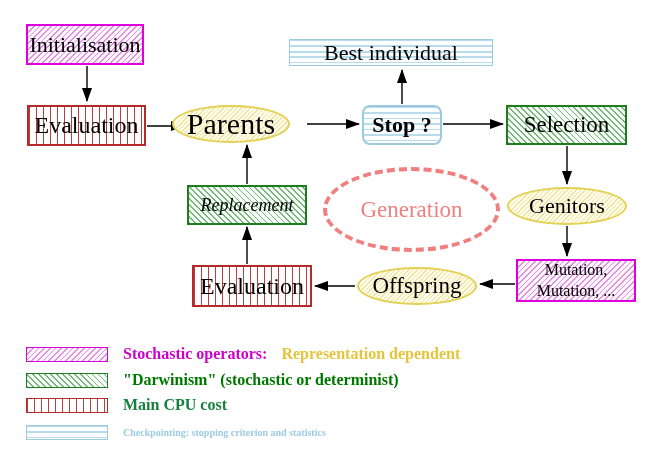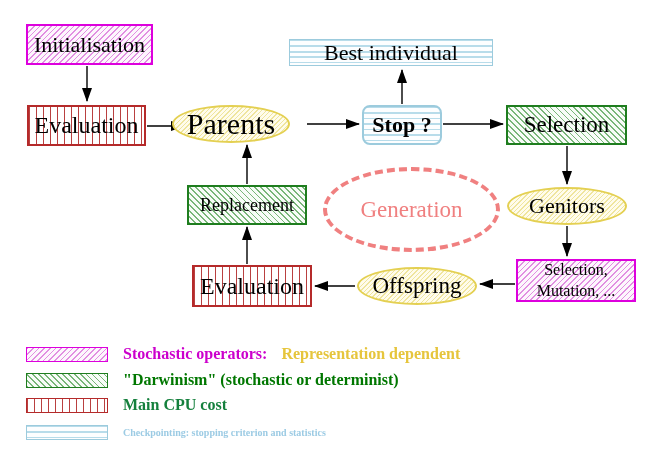--- a/index.html
+++ b/index.html
@@ -53,21 +53,21 @@
       <line x1="443" y1="124" x2="503" y2="124" marker-end="url(#ah)"></line>
       <line x1="567" y1="146" x2="567" y2="184" marker-end="url(#ah)"></line>
       <line x1="567" y1="226" x2="567" y2="256" marker-end="url(#ah)"></line>
       <line x1="515" y1="284" x2="480" y2="284" marker-end="url(#ah)"></line>
       <line x1="355" y1="286" x2="315" y2="286" marker-end="url(#ah)"></line>
       <line x1="247" y1="264" x2="247" y2="227" marker-end="url(#ah)"></line>
       <line x1="247" y1="184" x2="247" y2="145" marker-end="url(#ah)"></line>
     </g>
   </svg>
 
-  <div class="node magenta-hatch" style="left:26px;top:24px;width:127px;height:41px;font-size:22px;">
+  <div class="node magenta-hatch" style="left:26px;top:24px;width:118px;height:41px;font-size:22px;">
     <span>Initialisation</span>
   </div>
 
   <div class="node red-stripes" style="left:27px;top:105px;width:119px;height:41px;font-size:24px;">
     <span>Evaluation</span>
   </div>
 
   <div class="node yellow-ellipse" style="left:172px;top:105px;width:118px;height:38px;font-size:30px;">
     <span>Parents</span>
   </div>
@@ -82,29 +82,29 @@
 
   <div class="node green-hatch" style="left:506px;top:105px;width:121px;height:40px;font-size:23px;font-family:Liberation Serif, serif;">
     <span>Selection</span>
   </div>
 
   <div class="node yellow-ellipse" style="left:507px;top:187px;width:120px;height:38px;font-size:22px;">
     <span>Genitors</span>
   </div>
 
   <div class="node magenta-hatch two-line" style="left:516px;top:259px;width:120px;height:43px;flex-direction:column;">
-    <span>Selection,</span>
+    <span>Mutation,</span>
     <span>Mutation, ...</span>
   </div>
 
   <div class="gen-ellipse" style="left:323px;top:167px;width:177px;height:85px;font-size:23px;">
     <span>Generation</span>
   </div>
 
-  <div class="node green-hatch" style="left:187px;top:185px;width:120px;height:40px;font-size:18px;">
+  <div class="node green-hatch" style="left:187px;top:185px;width:120px;height:40px;font-size:18px;font-style:italic;">
     <span>Replacement</span>
   </div>
 
   <div class="node red-stripes" style="left:192px;top:265px;width:120px;height:42px;font-size:24px;">
     <span>Evaluation</span>
   </div>
 
   <div class="node yellow-ellipse" style="left:357px;top:267px;width:120px;height:38px;font-size:23px;">
     <span>Offspring</span>
   </div>

